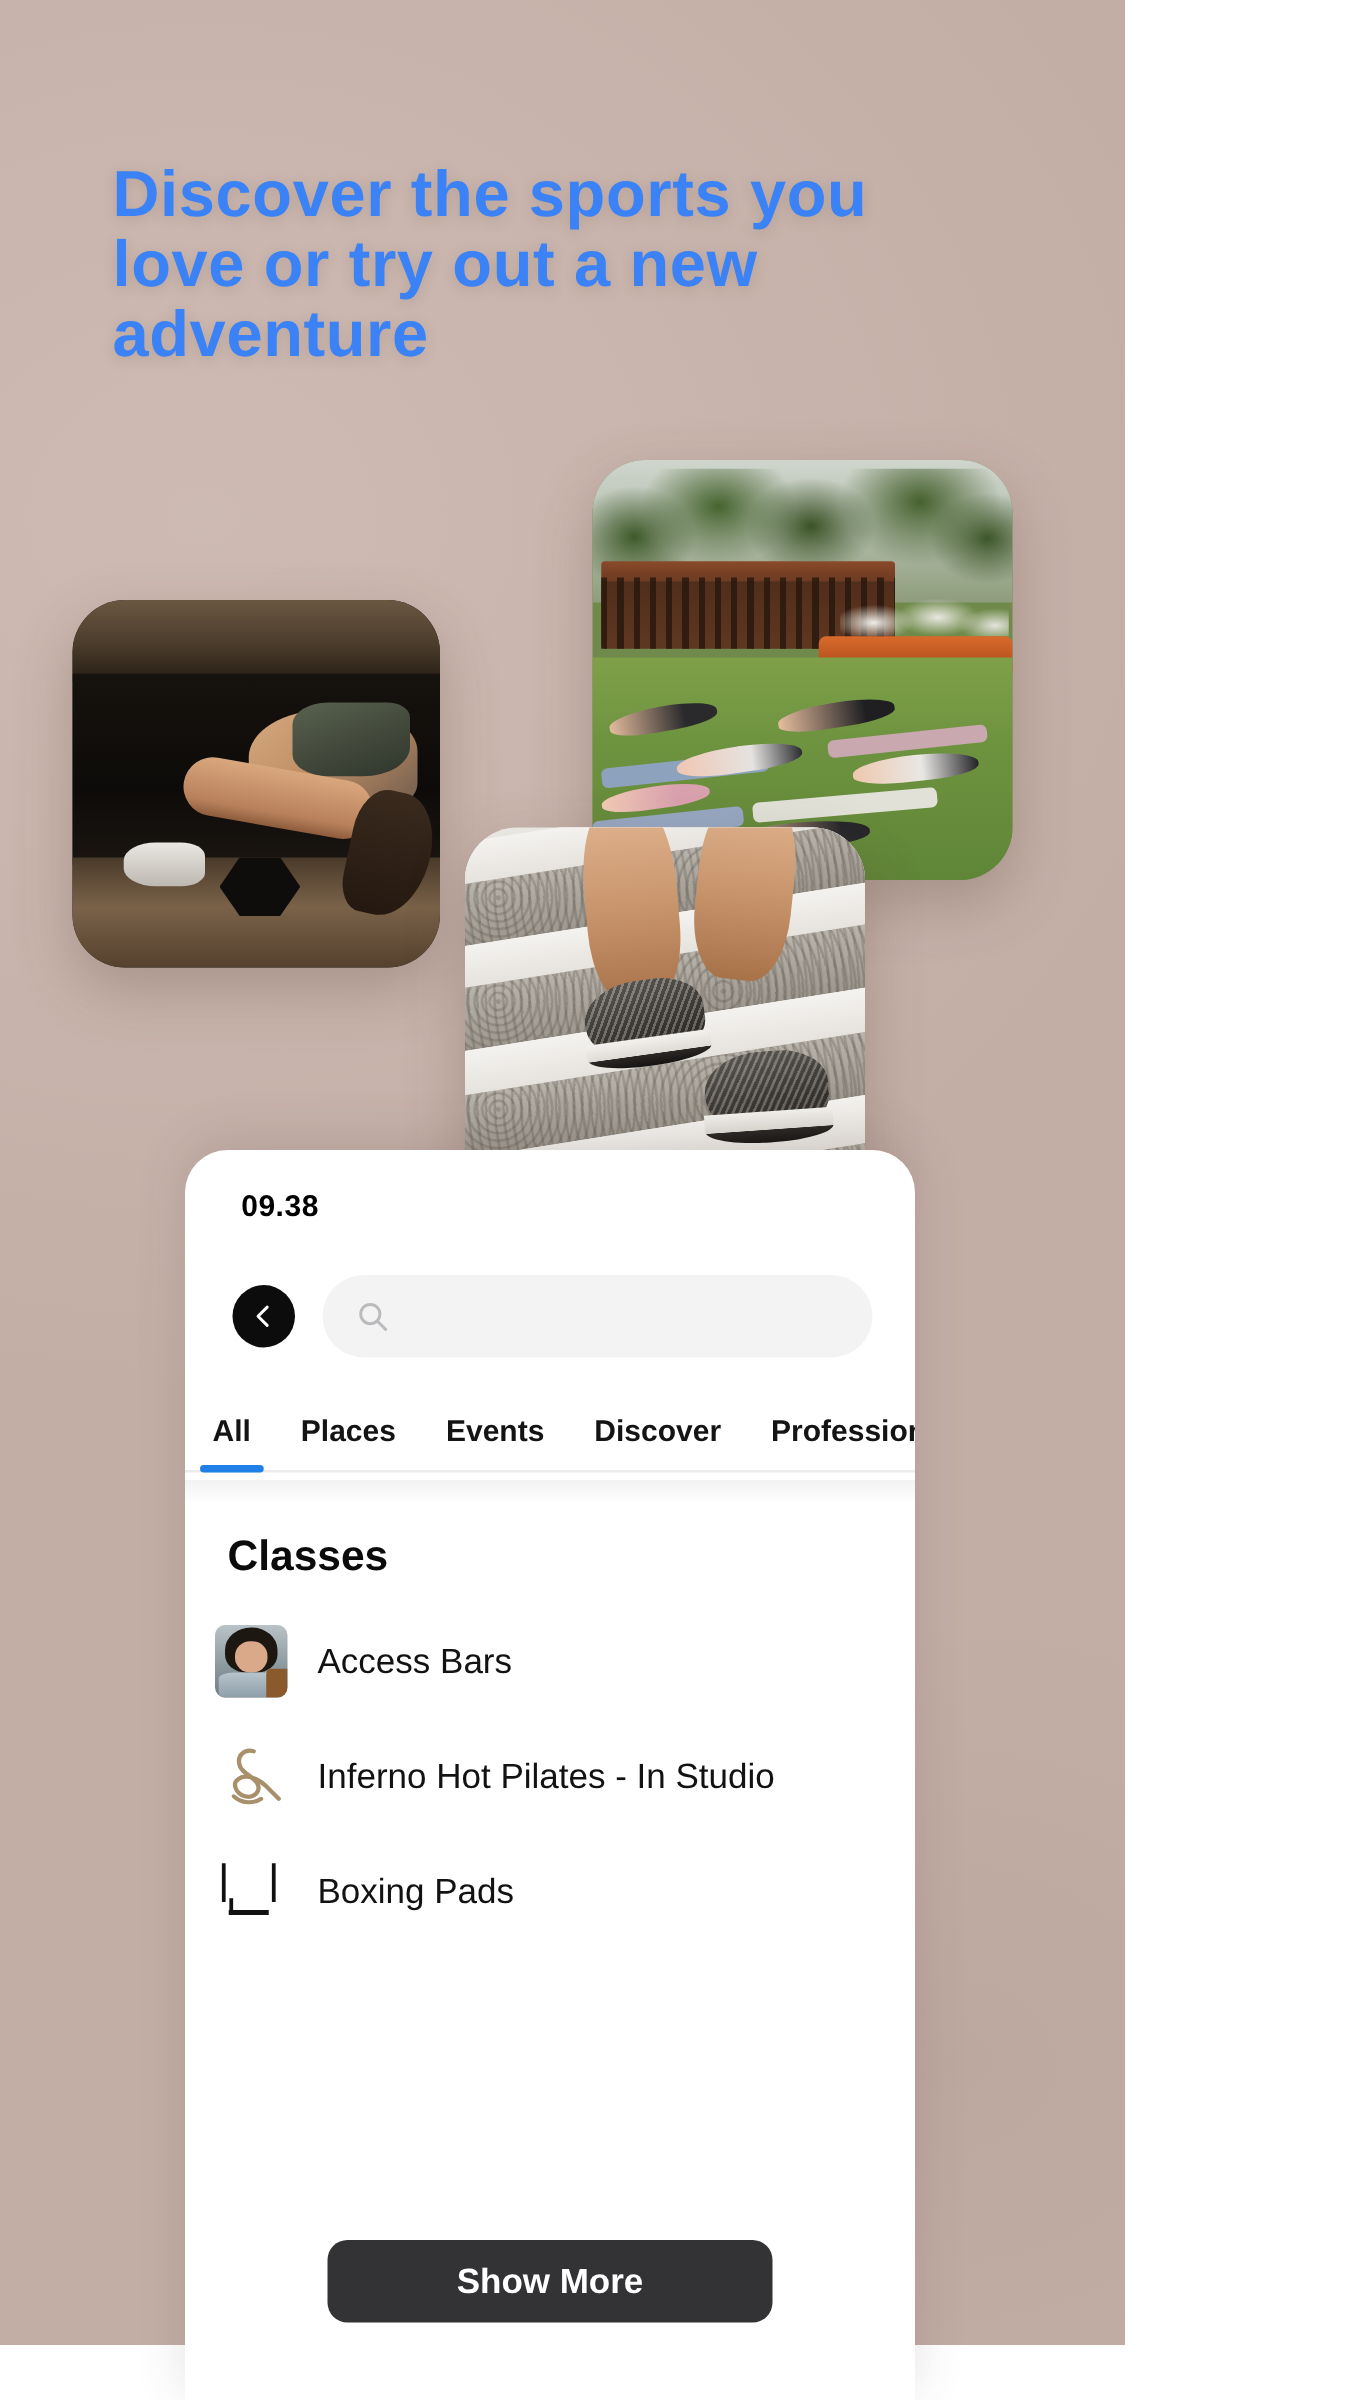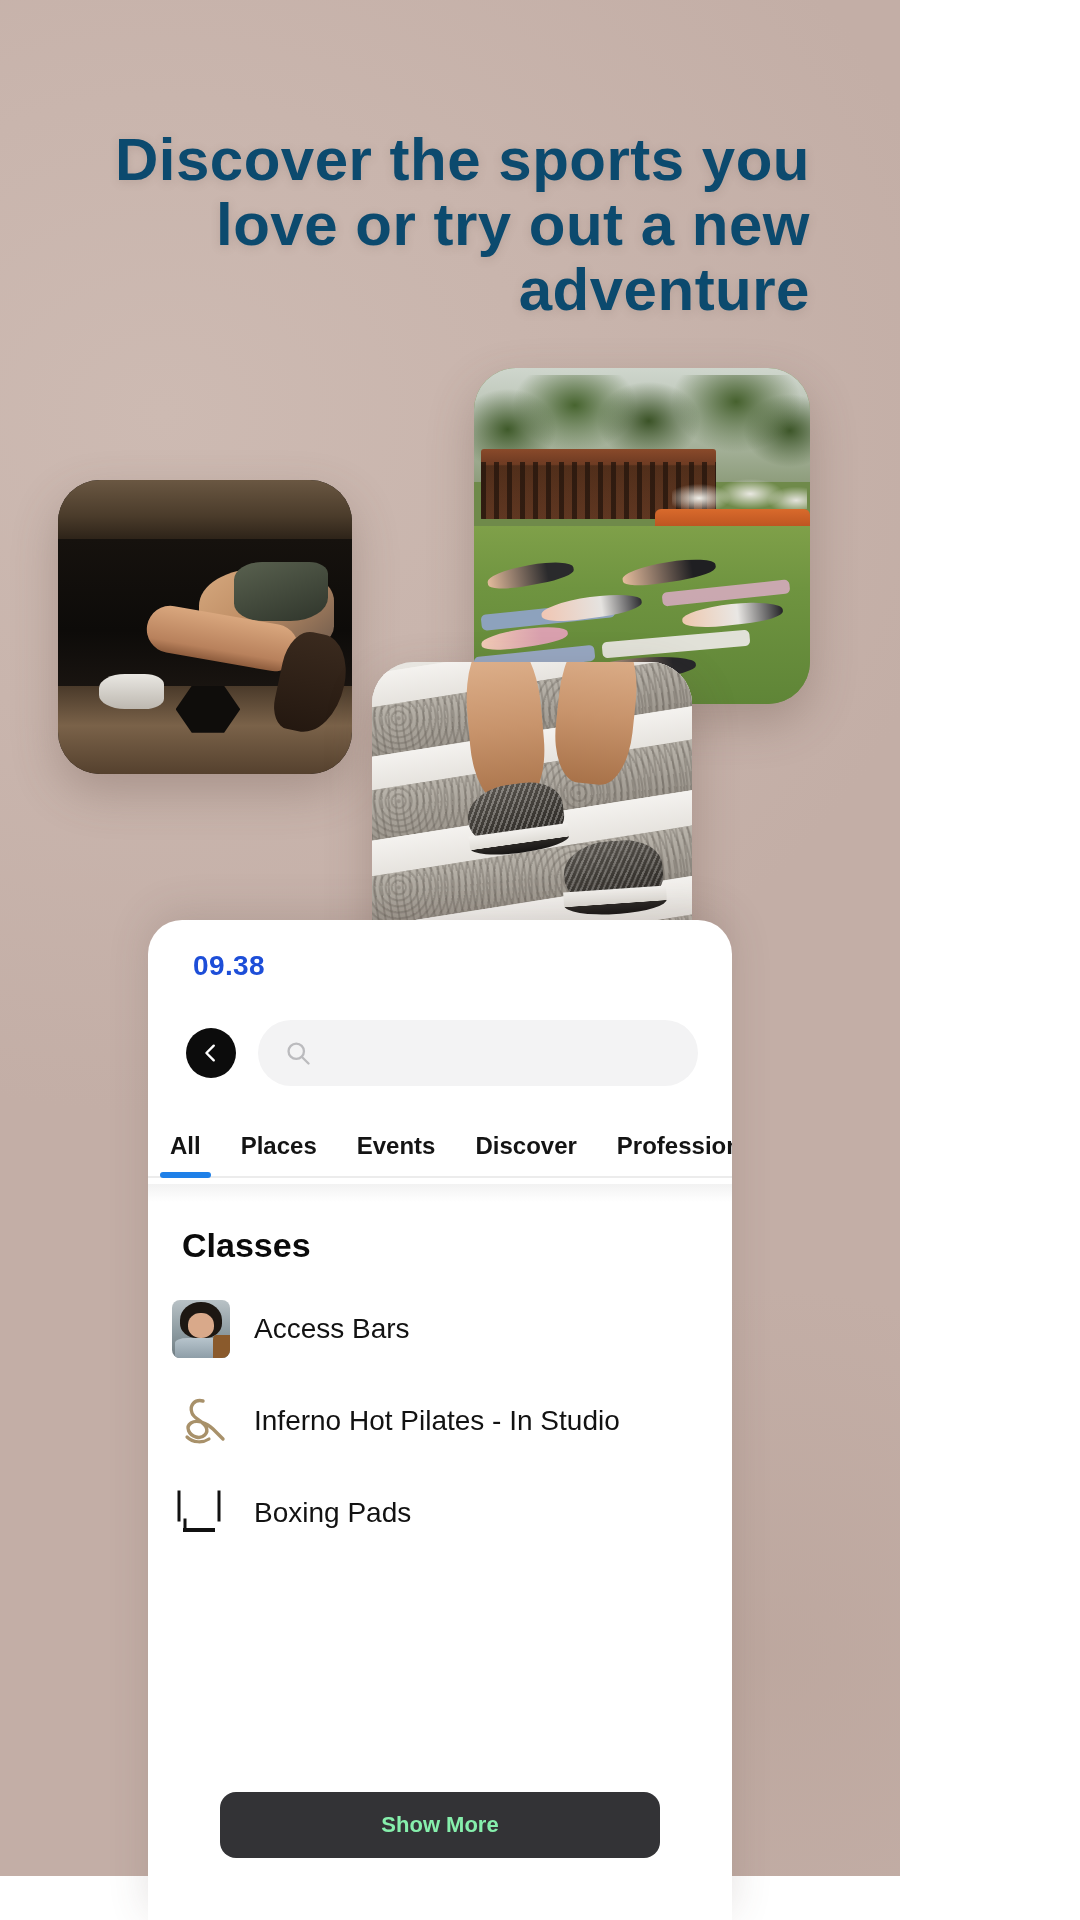--- a/index.html
+++ b/index.html
@@ -29,23 +29,23 @@
     content: "";
     position: absolute; inset: 0;
     background: radial-gradient(ellipse 600px 520px at 85% 88%, rgba(175,152,142,0.30) 0%, rgba(175,152,142,0) 70%);
   }
 
   
   .headline {
     position: absolute;
     left: 90px; top: 128px;
     width: 720px;
-    text-align: right;
-    color: #0c4a6e;
-    font-size: 60px;
+    text-align: left;
+    color: #3b82f6;
+    font-size: 52px;
     font-weight: bold;
     line-height: 1.08;
     letter-spacing: 0.5px;
     text-shadow: 0 2px 10px rgba(120,95,85,0.22);
   }
 
   
   .photo {
     position: absolute;
     border-radius: 42px;
@@ -237,23 +237,23 @@
     overflow: hidden;
   }
 
   .statusbar {
     position: absolute; left: 0; top: 0;
     width: 100%; height: 92px;
     display: flex; align-items: center;
   }
   .status-time {
     margin-left: 45px;
-    font-size: 28px;
+    font-size: 24px;
     font-weight: bold;
-    color: #1d4ed8;
+    color: #000000;
     letter-spacing: 0.4px;
   }
 
   .search-row {
     position: absolute; left: 0; top: 100px;
     width: 100%;
     display: flex; align-items: center;
     padding: 0 34px 0 20px;
   }
   .back-btn {
@@ -377,25 +377,25 @@
     white-space: nowrap;
   }
 
   .showmore-wrap {
     position: absolute;
     left: 0; bottom: 62px;
     width: 100%;
     display: flex; justify-content: center;
   }
   .showmore {
-    width: 440px; height: 66px;
+    width: 356px; height: 66px;
     border-radius: 16px;
     background: #333336;
-    color: #86efac;
-    font-size: 22px;
+    color: #ffffff;
+    font-size: 28px;
     font-weight: bold;
     display: flex; align-items: center; justify-content: center;
     cursor: pointer;
     border: none;
     font-family: "Liberation Sans", sans-serif;
   }
 </style>
 </head>
 <body>
 

